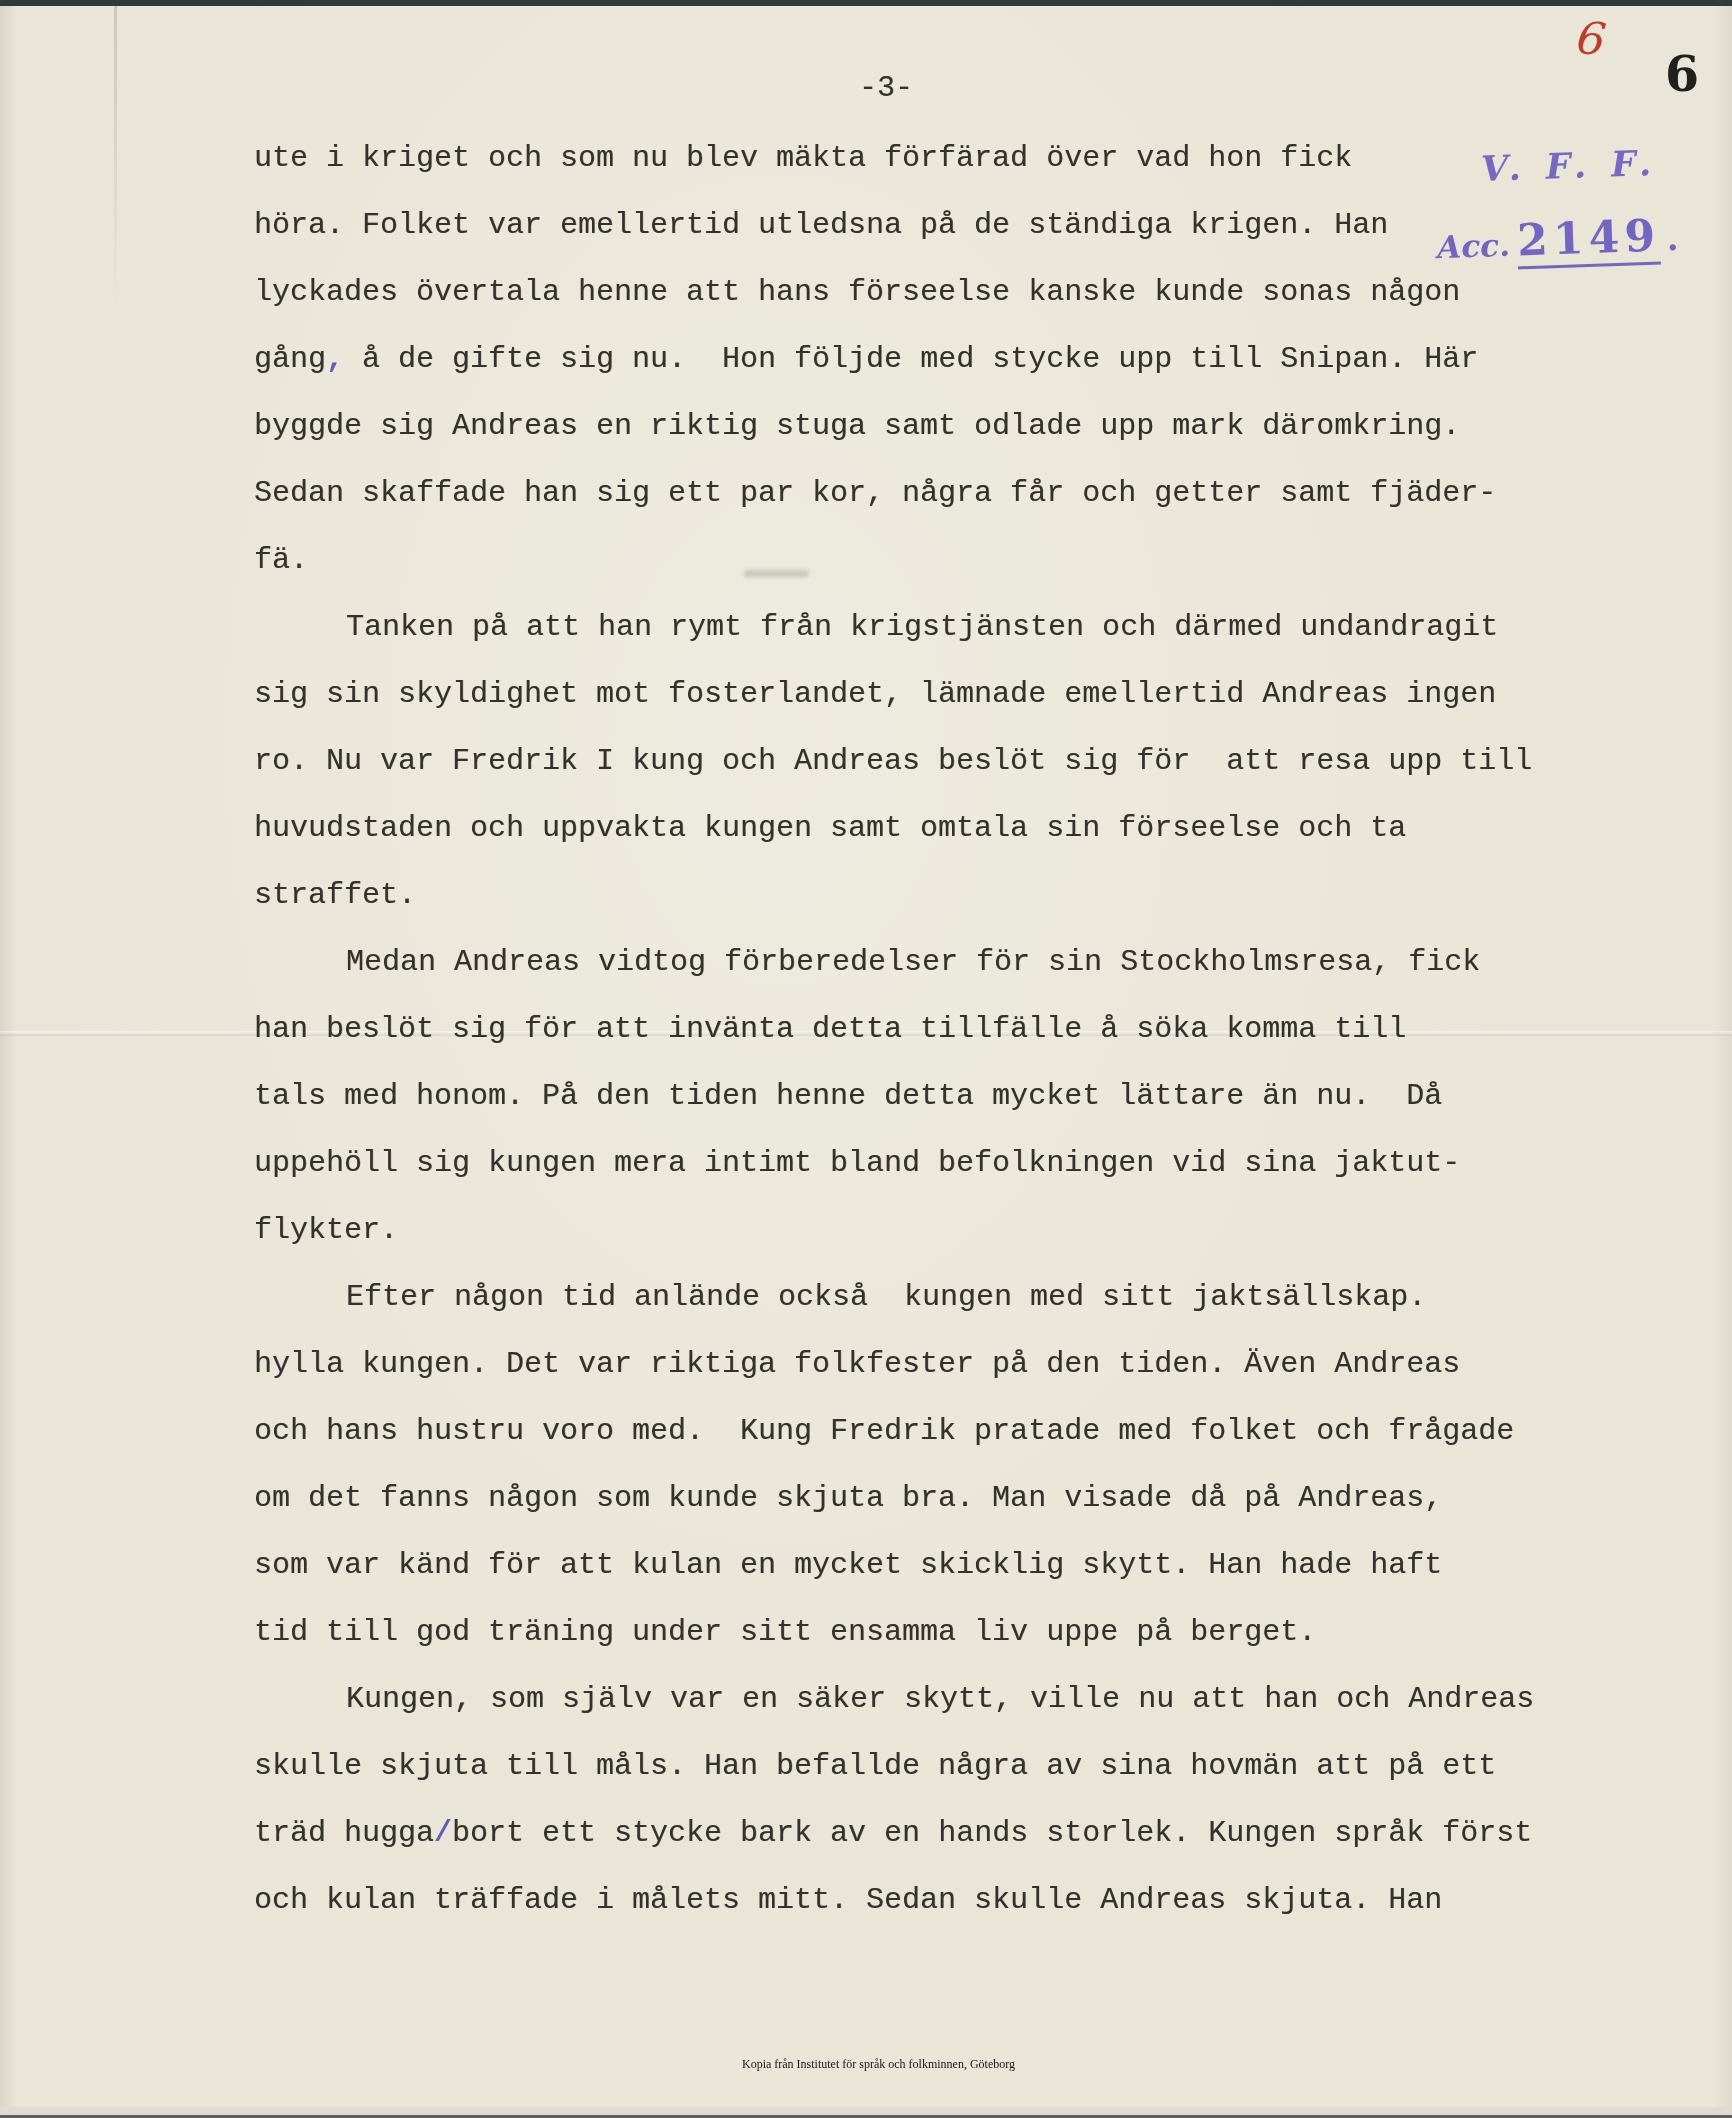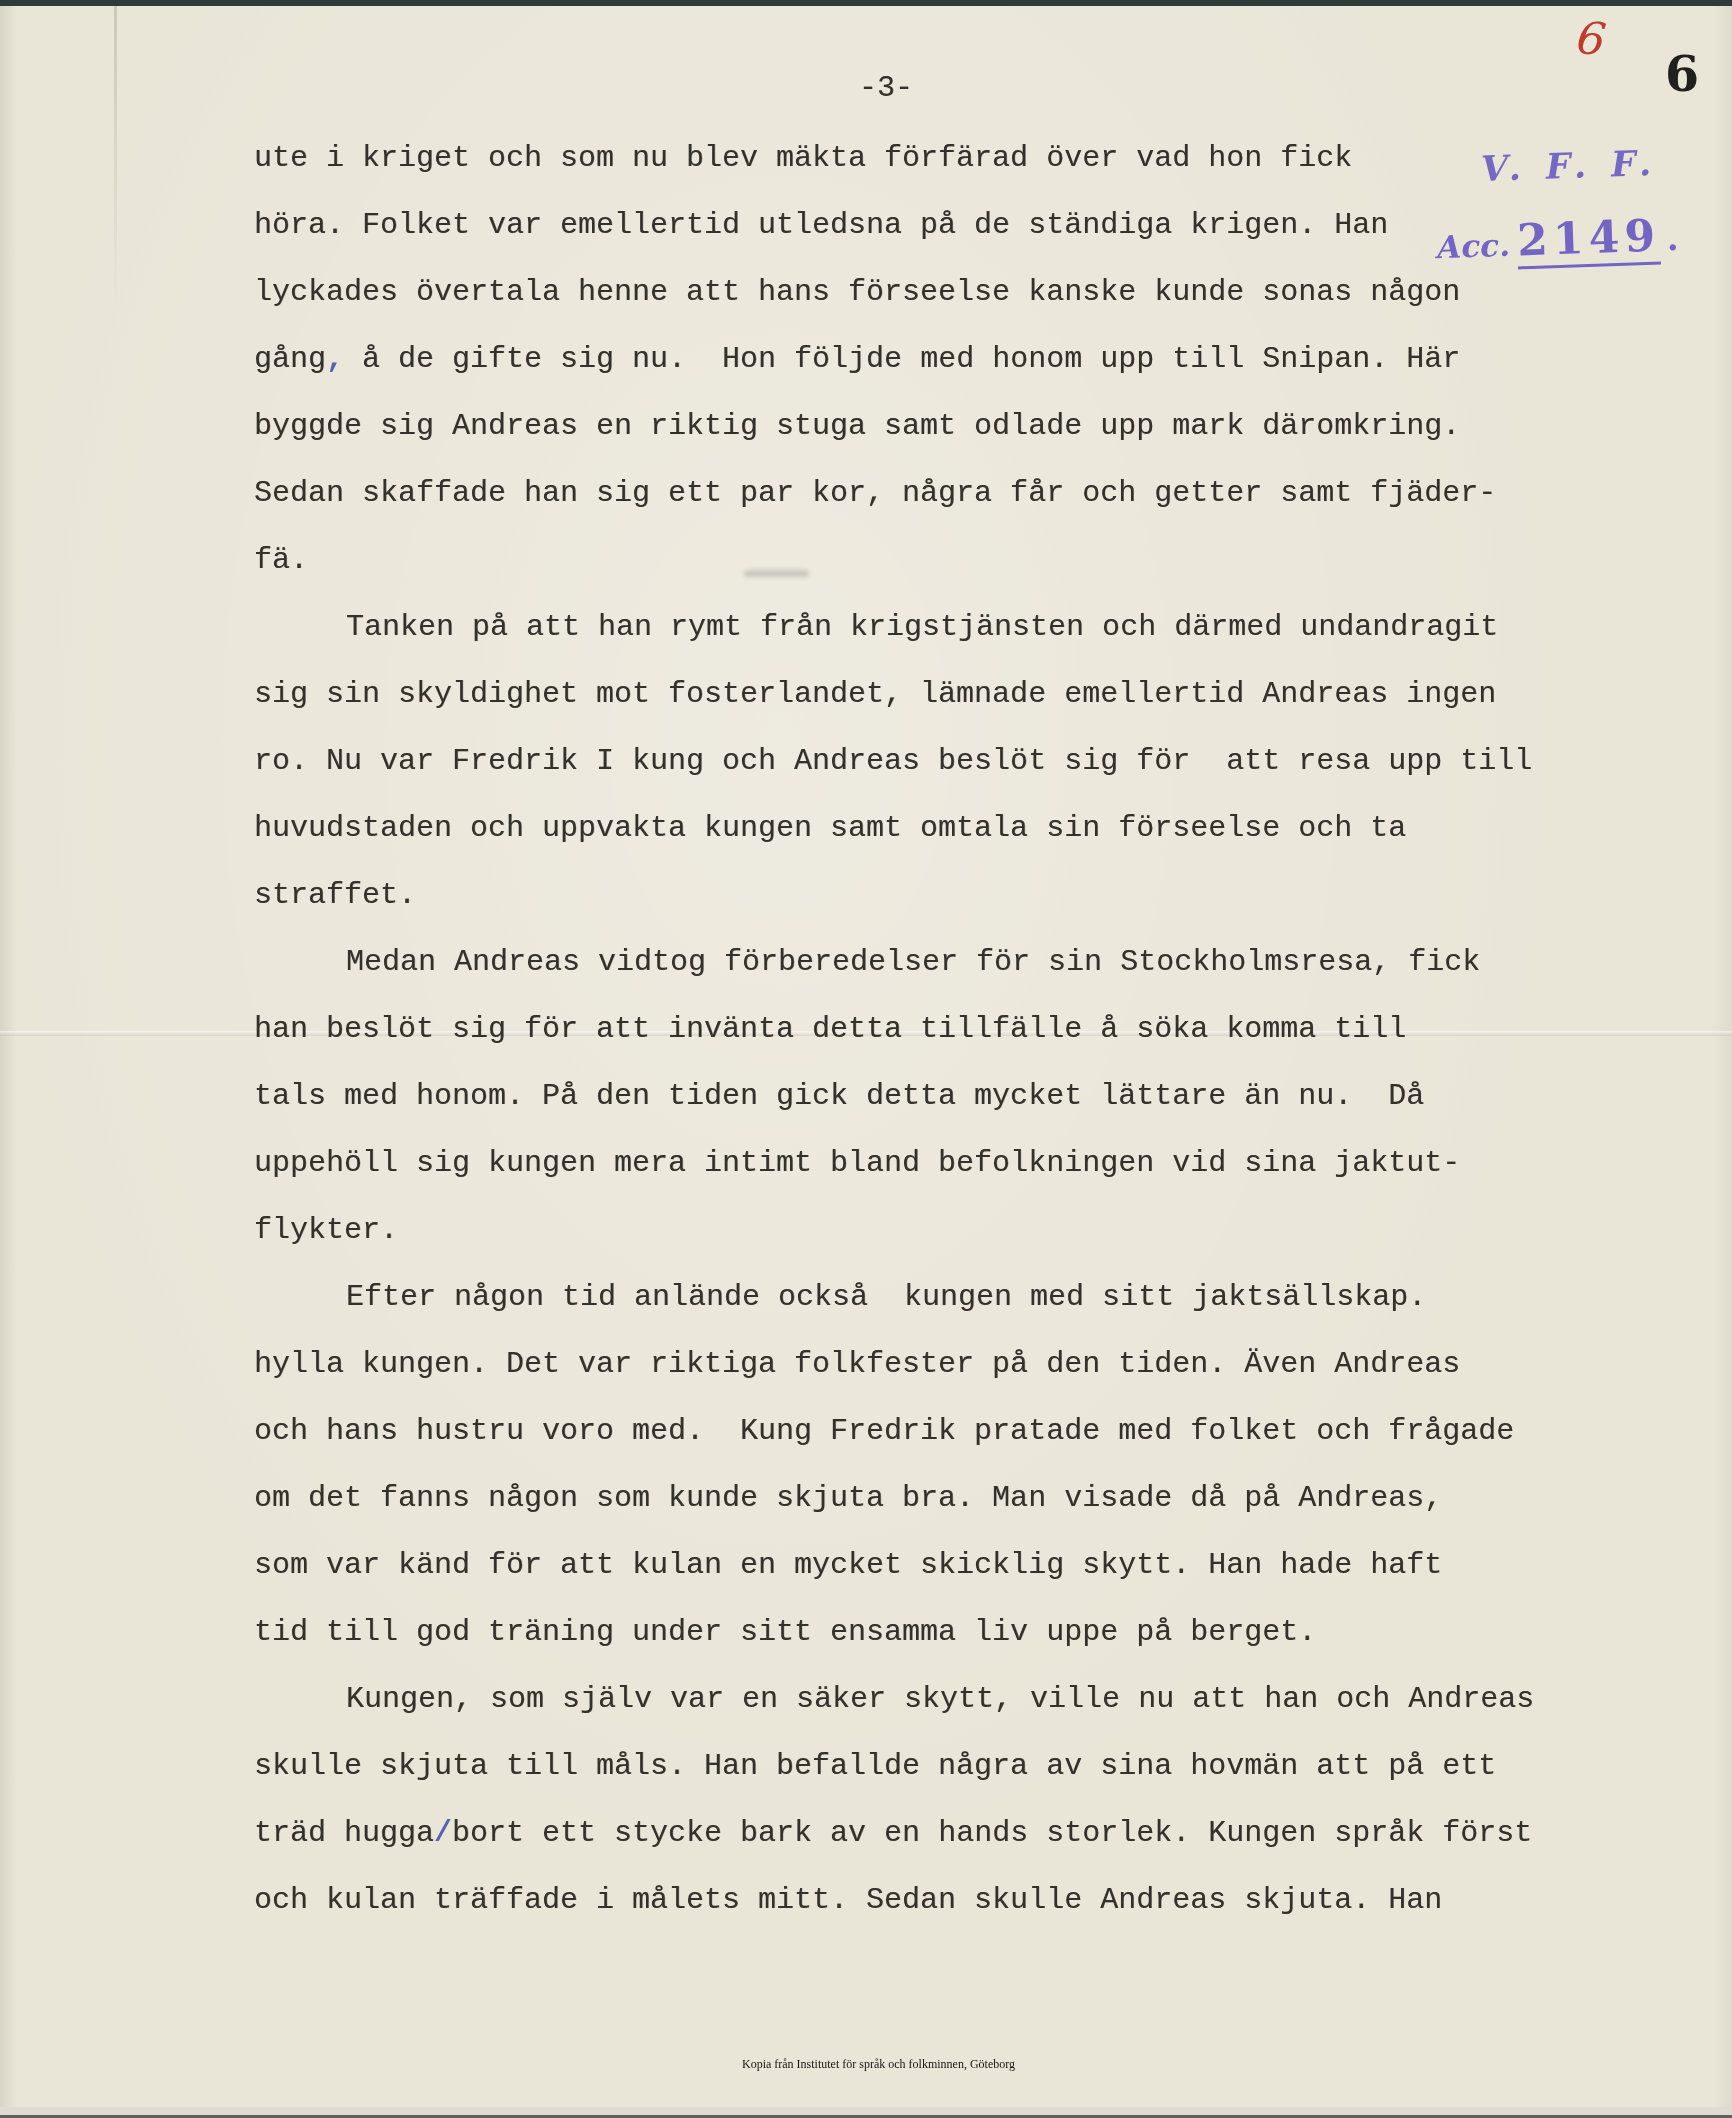--- a/index.html
+++ b/index.html
@@ -77,32 +77,32 @@
   <div class="stamp-acc">
     <span class="acc-label">Acc.</span>
     <span class="acc-number">2149</span>
     <span class="acc-period">.</span>
   </div>
 
   <div class="text-body">
       <div class="line"><span>ute i kriget och som nu blev mäkta förfärad över vad hon fick</span></div>
       <div class="line"><span>höra. Folket var emellertid utledsna på de ständiga krigen. Han</span></div>
       <div class="line"><span>lyckades övertala henne att hans förseelse kanske kunde sonas någon</span></div>
-      <div class="line"><span>gång</span><span class="blue-ink">,</span><span> å de gifte sig nu.  Hon följde med honom upp till Snipan. Här</span></div>
+      <div class="line"><span>gång</span><span class="blue-ink">,</span><span> å de gifte sig nu.  Hon följde med stycke upp till Snipan. Här</span></div>
       <div class="line"><span>byggde sig Andreas en riktig stuga samt odlade upp mark däromkring.</span></div>
       <div class="line"><span>Sedan skaffade han sig ett par kor, några får och getter samt fjäder-</span></div>
       <div class="line"><span>fä.</span></div>
       <div class="line indent"><span>Tanken på att han rymt från krigstjänsten och därmed undandragit</span></div>
       <div class="line"><span>sig sin skyldighet mot fosterlandet, lämnade emellertid Andreas ingen</span></div>
       <div class="line"><span>ro. Nu var Fredrik I kung och Andreas beslöt sig för  att resa upp till</span></div>
       <div class="line"><span>huvudstaden och uppvakta kungen samt omtala sin förseelse och ta</span></div>
       <div class="line"><span>straffet.</span></div>
       <div class="line indent"><span>Medan Andreas vidtog förberedelser för sin Stockholmsresa, fick</span></div>
       <div class="line"><span>han beslöt sig för att invänta detta tillfälle å söka komma till</span></div>
-      <div class="line"><span>tals med honom. På den tiden gick detta mycket lättare än nu.  Då</span></div>
+      <div class="line"><span>tals med honom. På den tiden henne detta mycket lättare än nu.  Då</span></div>
       <div class="line"><span>uppehöll sig kungen mera intimt bland befolkningen vid sina jaktut-</span></div>
       <div class="line"><span>flykter.</span></div>
       <div class="line indent"><span>Efter någon tid anlände också  kungen med sitt jaktsällskap.</span></div>
       <div class="line"><span>hylla kungen. Det var riktiga folkfester på den tiden. Även Andreas</span></div>
       <div class="line"><span>och hans hustru voro med.  Kung Fredrik pratade med folket och frågade</span></div>
       <div class="line"><span>om det fanns någon som kunde skjuta bra. Man visade då på Andreas,</span></div>
       <div class="line"><span>som var känd för att kulan en mycket skicklig skytt. Han hade haft</span></div>
       <div class="line"><span>tid till god träning under sitt ensamma liv uppe på berget.</span></div>
       <div class="line indent"><span>Kungen, som själv var en säker skytt, ville nu att han och Andreas</span></div>
       <div class="line"><span>skulle skjuta till måls. Han befallde några av sina hovmän att på ett</span></div>

